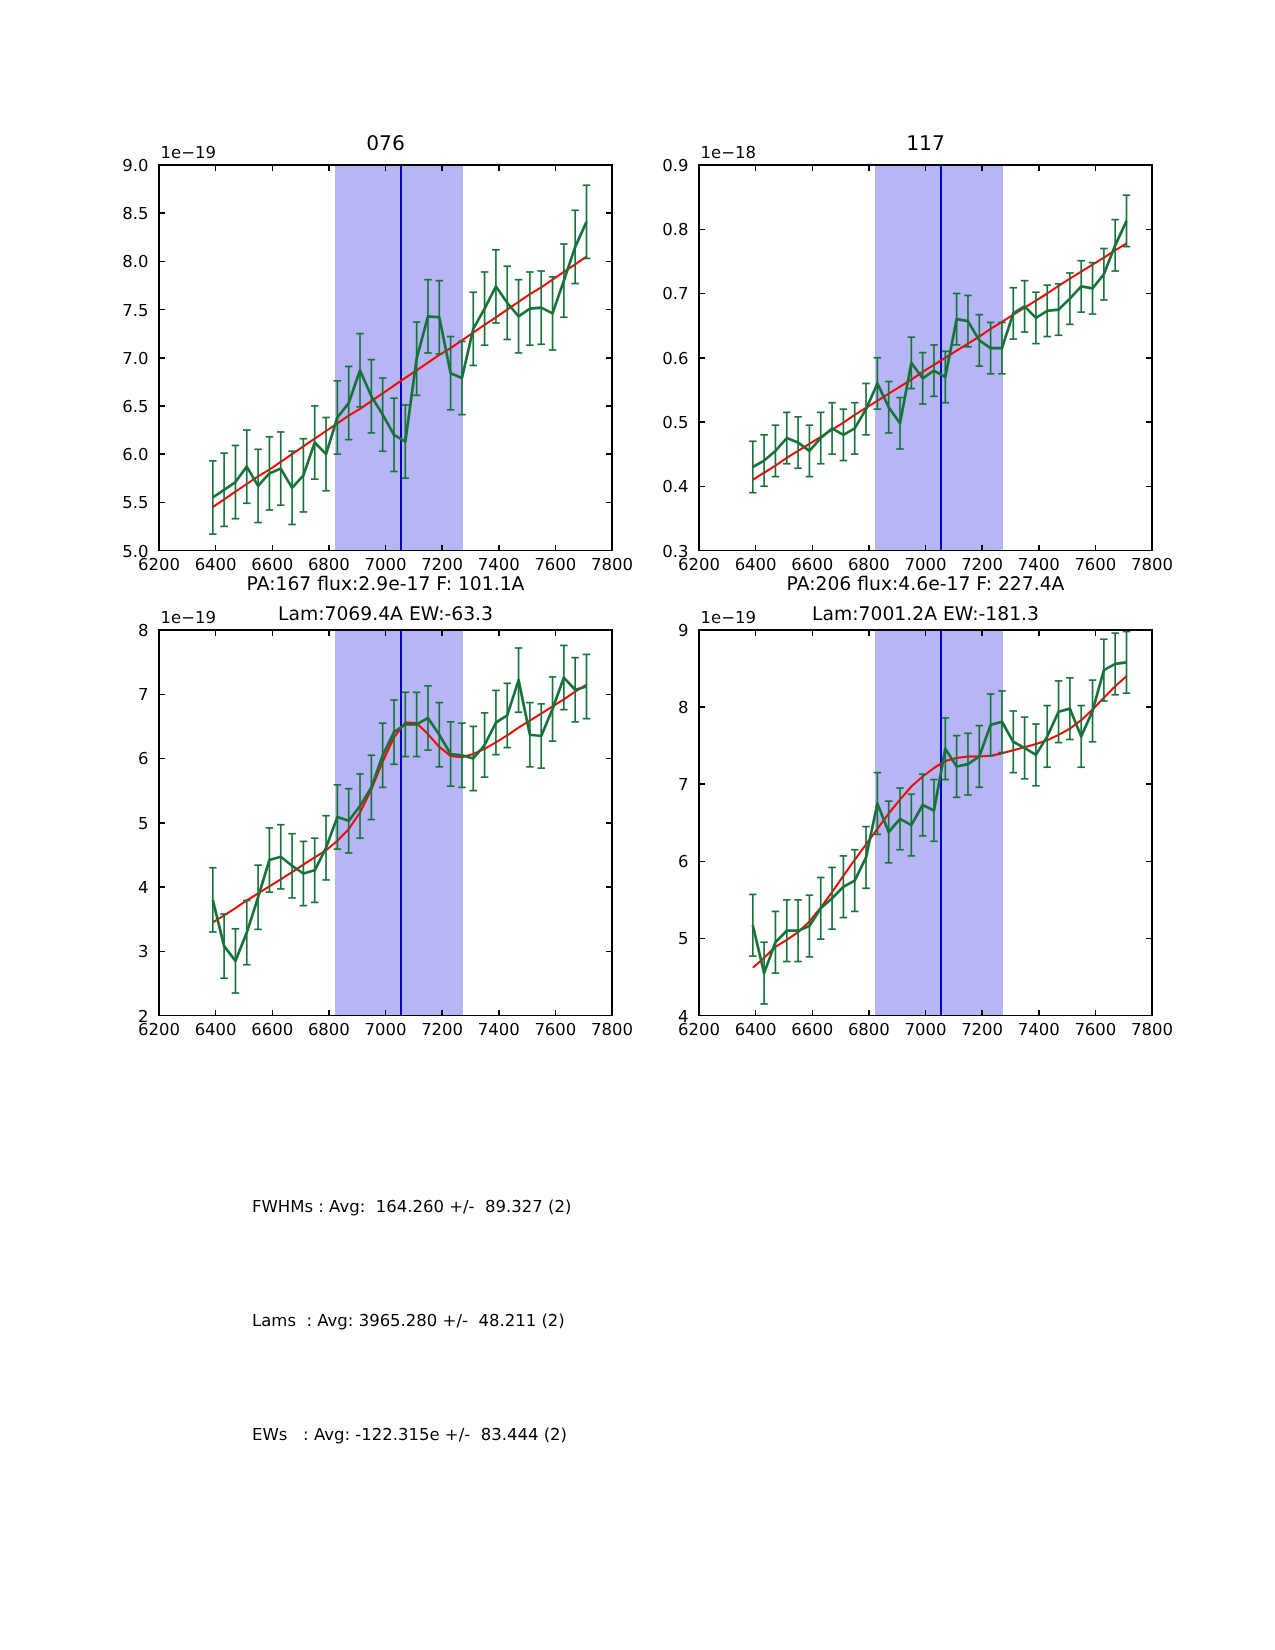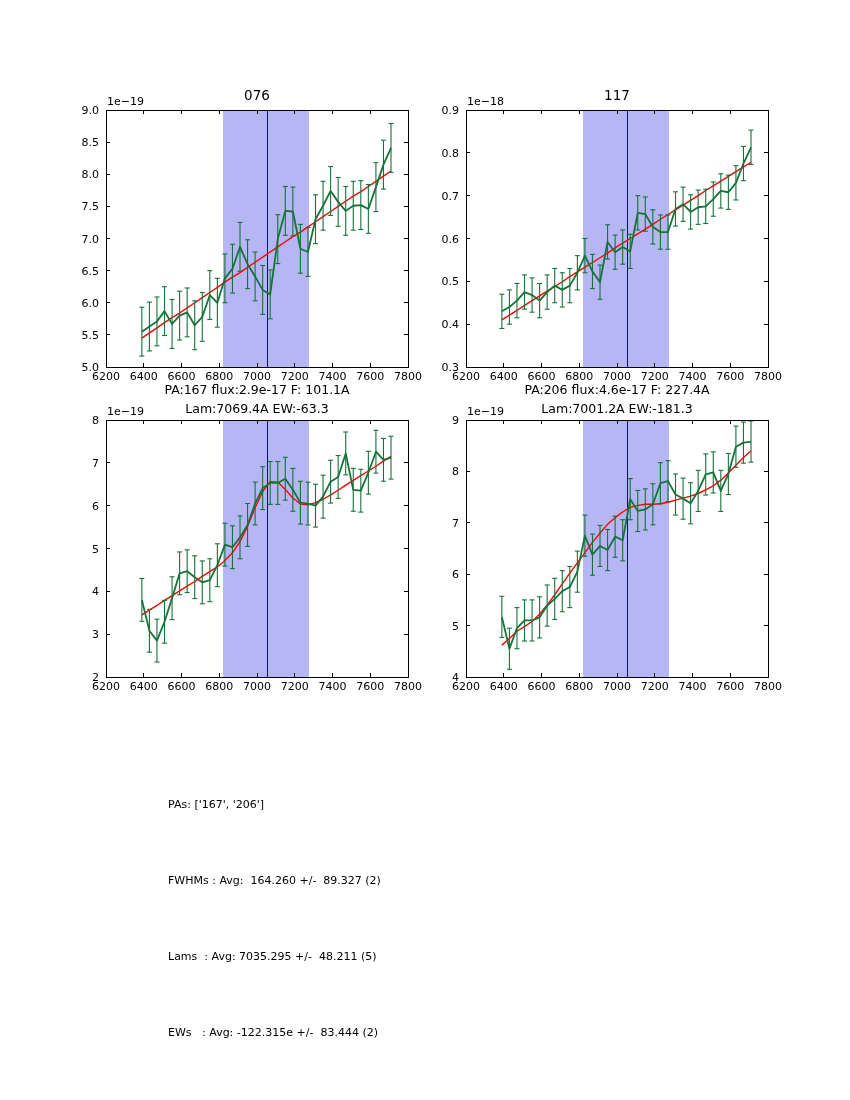--- a/index.html
+++ b/index.html
@@ -666,19 +666,18 @@
         <text x="459" y="578.2" font-size="11" text-anchor="end" fill="#000000" font-family="&quot;DejaVu Sans&quot;, sans-serif">6</text>
         <text x="459" y="526.8" font-size="11" text-anchor="end" fill="#000000" font-family="&quot;DejaVu Sans&quot;, sans-serif">7</text>
         <text x="459" y="475.4" font-size="11" text-anchor="end" fill="#000000" font-family="&quot;DejaVu Sans&quot;, sans-serif">8</text>
         <text x="459" y="424" font-size="11" text-anchor="end" fill="#000000" font-family="&quot;DejaVu Sans&quot;, sans-serif">9</text>
         <text x="467" y="415" font-size="11" text-anchor="start" fill="#000000" font-family="&quot;DejaVu Sans&quot;, sans-serif">1e−19</text>
         <text x="617" y="393.5" font-size="12.5" text-anchor="middle" fill="#000000" font-family="&quot;DejaVu Sans&quot;, sans-serif">PA:206 flux:4.6e-17 F: 227.4A</text>
         <text x="617" y="413" font-size="12.5" text-anchor="middle" fill="#000000" font-family="&quot;DejaVu Sans&quot;, sans-serif">Lam:7001.2A EW:-181.3</text>
       </g>
     </svg>
   <div id="summary">
-    <div>PAs: ['167', '206']</div>
     <div>FWHMs : Avg:  164.260 +/-  89.327 (2)</div>
-    <div>Lams  : Avg: 7035.295 +/-  48.211 (5)</div>
+    <div>Lams  : Avg: 3965.280 +/-  48.211 (2)</div>
     <div>EWs   : Avg: -122.315e +/-  83.444 (2)</div>
     
   </div>
 </div>
 
 </body></html>

